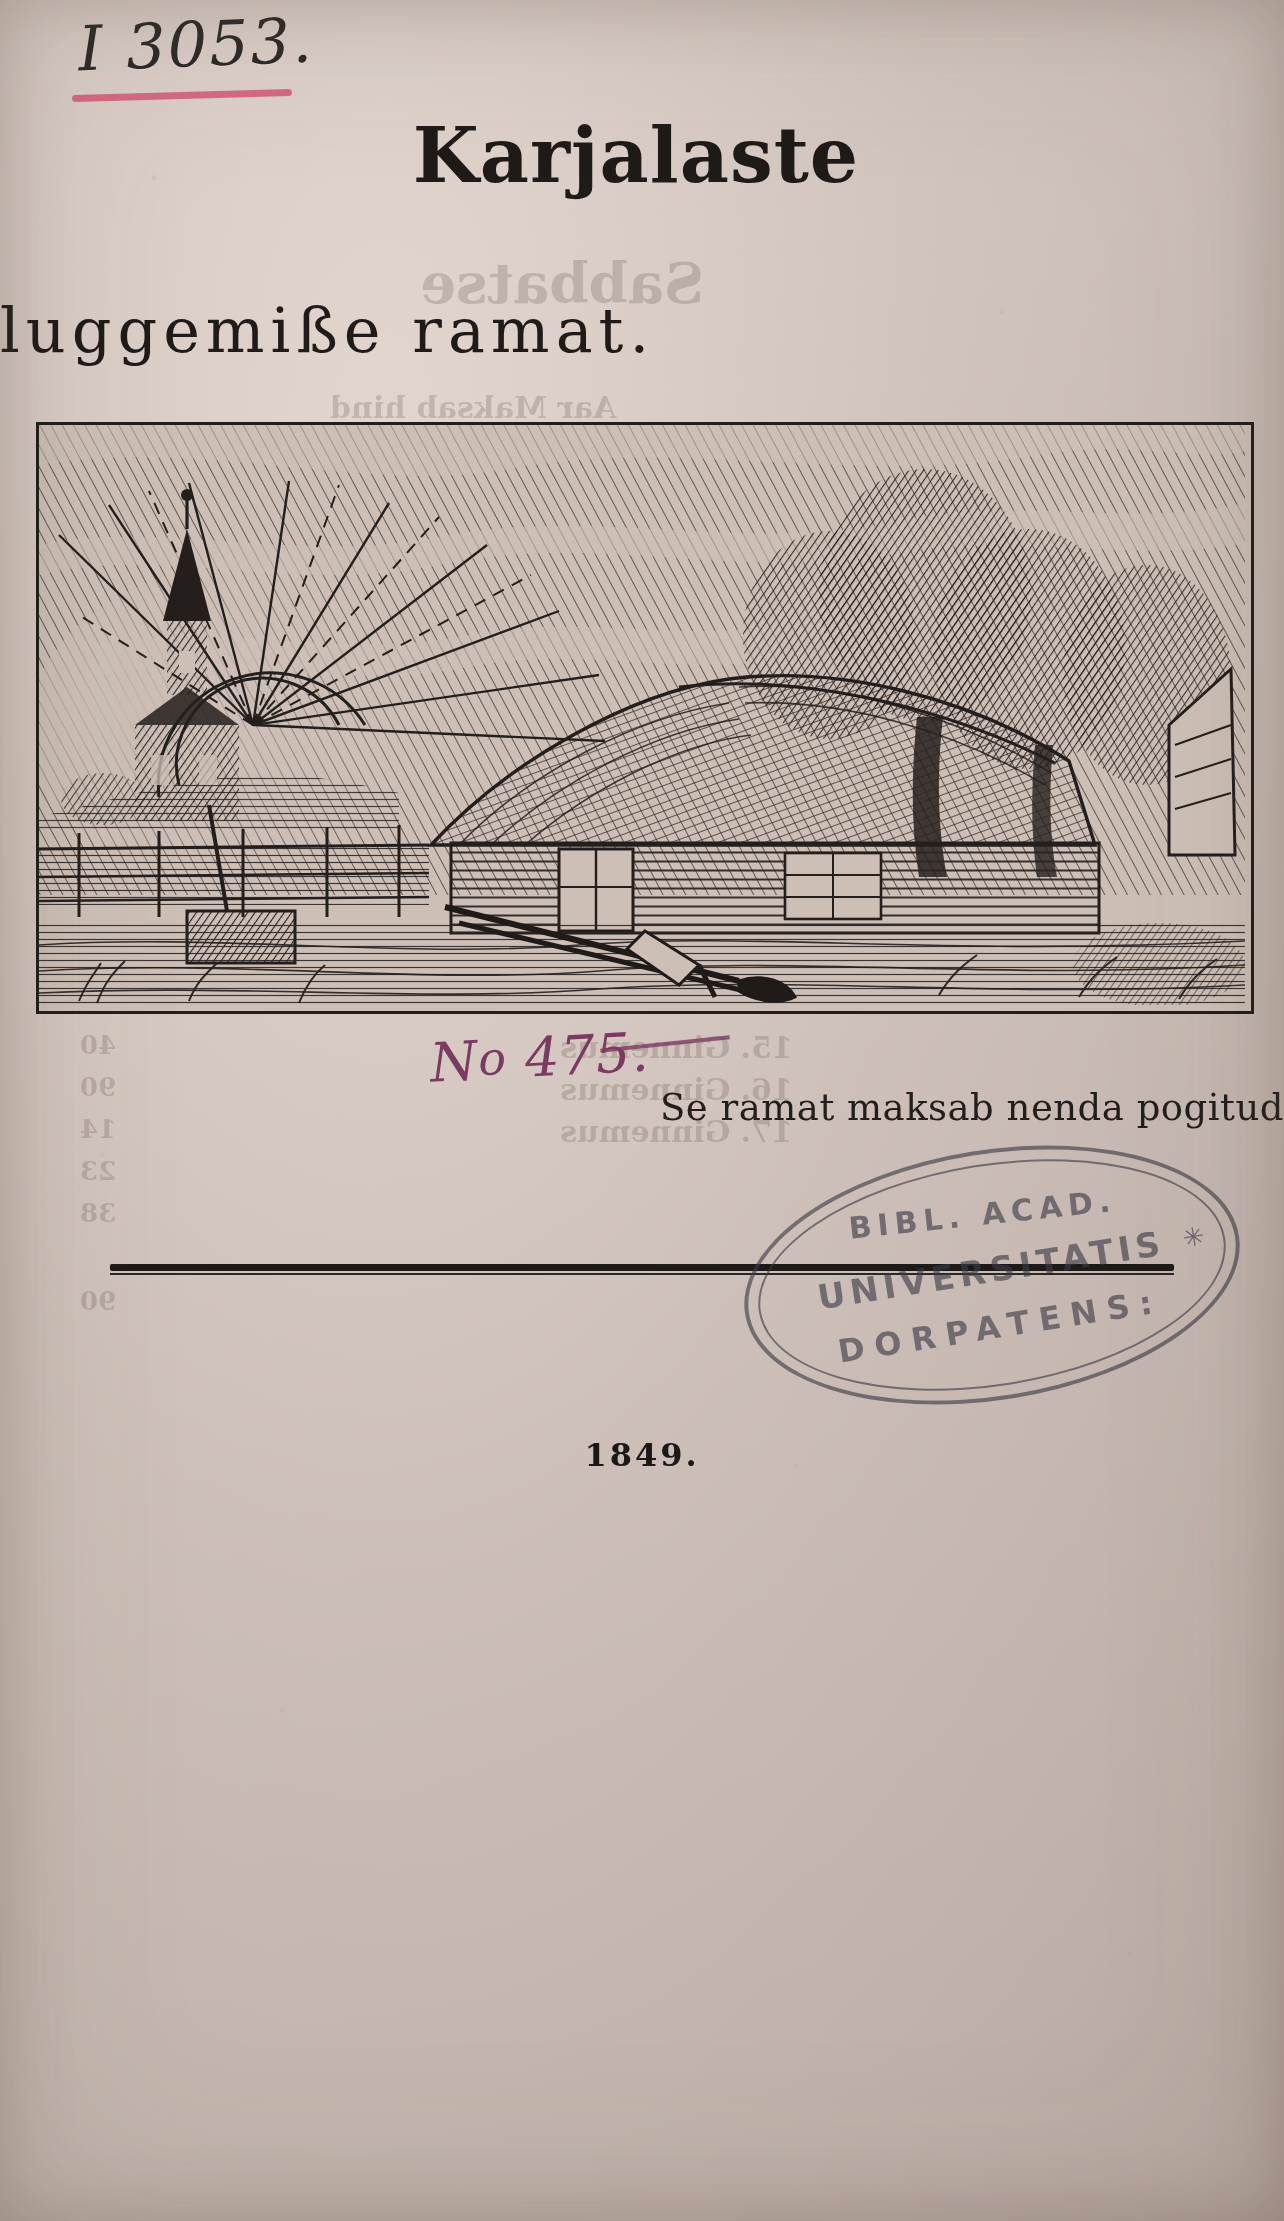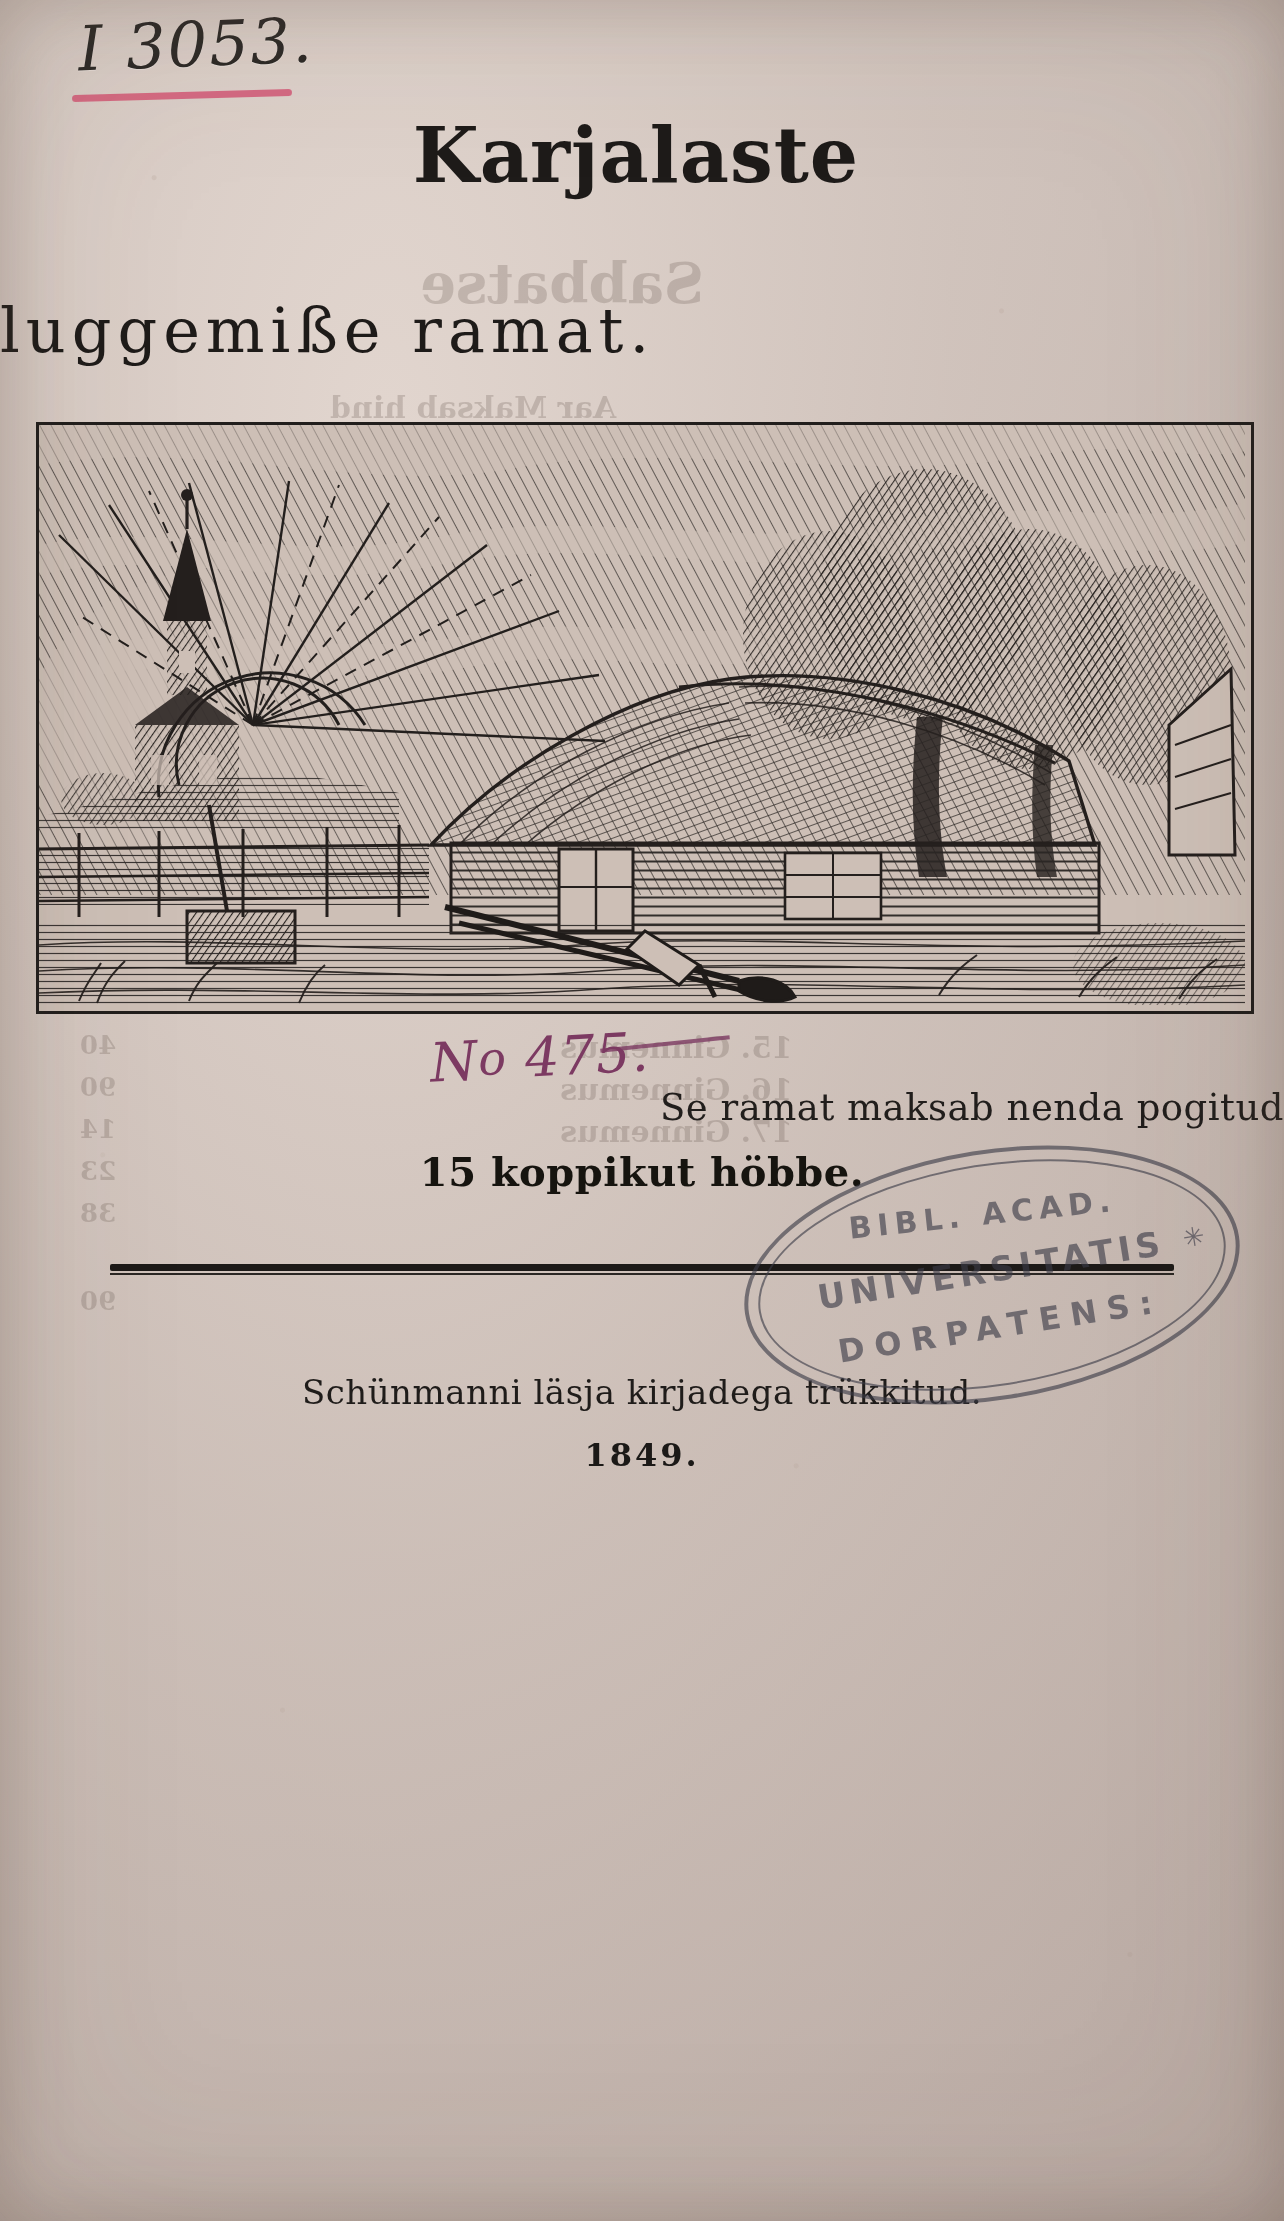--- a/index.html
+++ b/index.html
@@ -465,28 +465,26 @@
     </svg>
   </div>
 
   <div class="accession">
     <span>N</span><span class="no">o</span>
     <span>475.</span>
   </div>
   <div class="accession-strike"></div>
 
   <div class="price-1">Se ramat maksab nenda pogitud</div>
-  <div class="price-2">15 koppikut höbbe.</div>
 
   <div class="rule">
     <div class="thick"></div>
     <div class="thin"></div>
   </div>
 
-  <div class="imprint-2">Schünmanni läsja kirjadega trükkitud.</div>
   <div class="imprint-year">1849.</div>
 
   <div class="stamp">
     <div class="oval-outer"></div>
     <div class="oval-inner"></div>
     <div class="st-line st-top">BIBL. ACAD.</div>
     <div class="st-line st-mid">UNIVERSITATIS</div>
     <div class="st-line st-bot">DORPATENS:</div>
     <div class="star">✳</div>
   </div>

